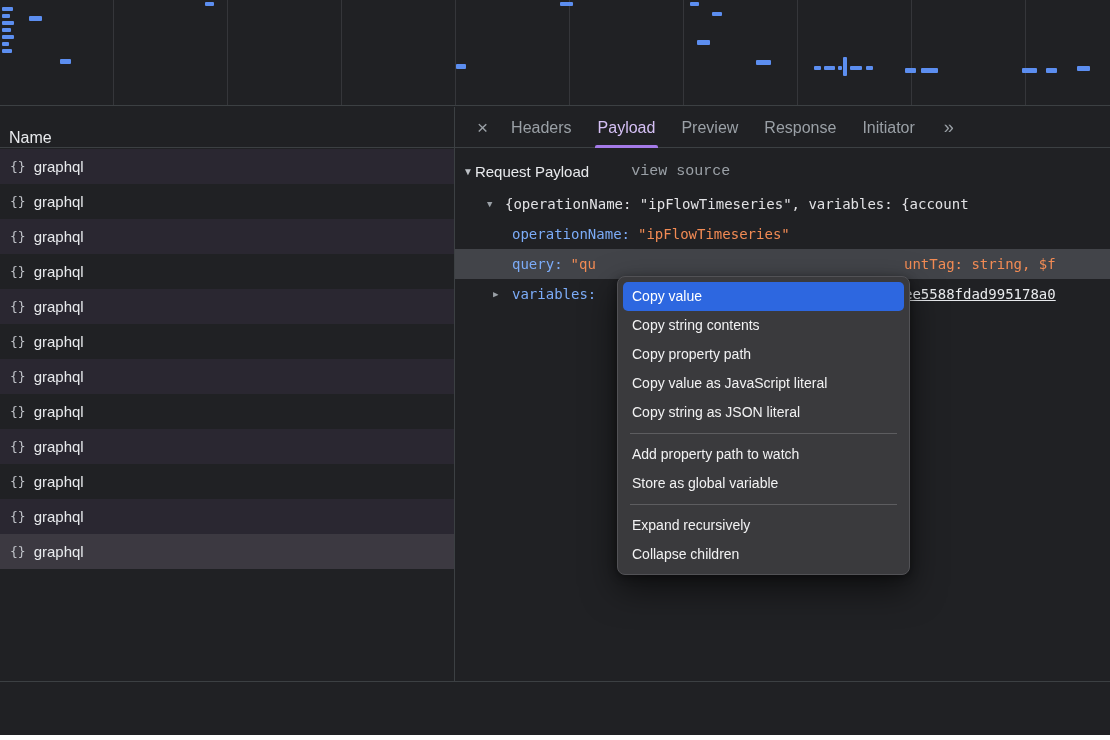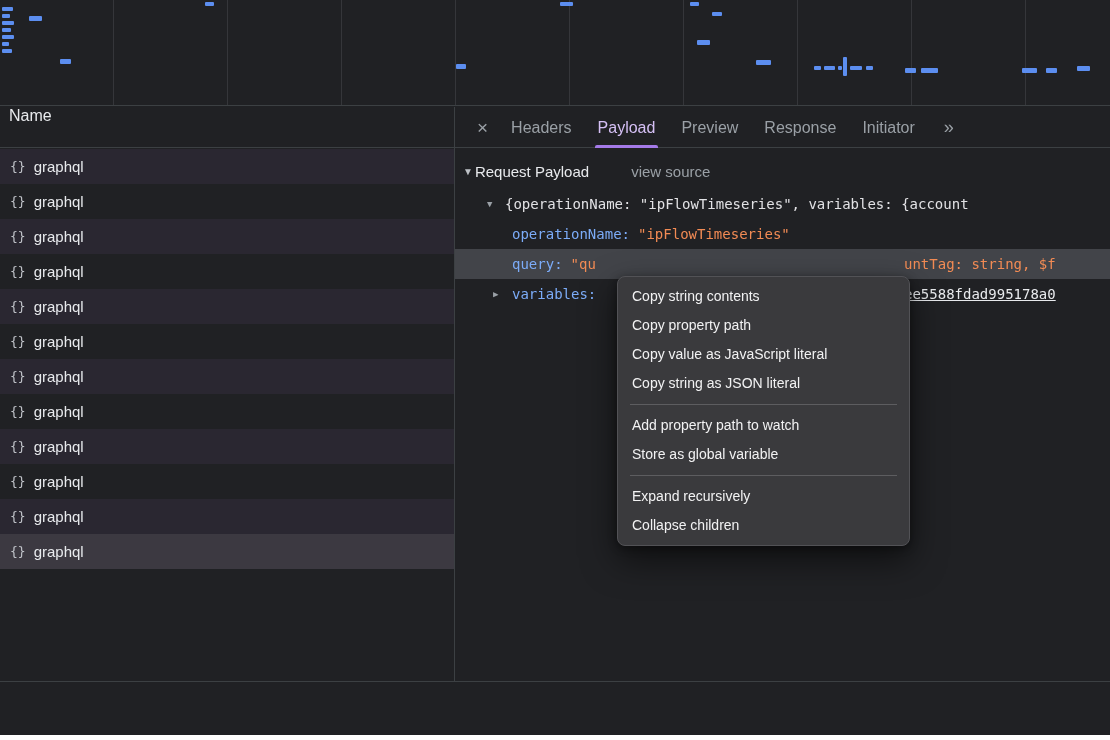--- a/index.html
+++ b/index.html
@@ -13,21 +13,21 @@
   body{background:#111;font-family:"Liberation Sans",sans-serif;}
   .screen{position:relative;width:1110px;height:740px;background:#202124;color:#e8eaed;overflow:hidden;}
 
   
   .timeline{position:absolute;left:0;top:0;width:1110px;height:106px;border-bottom:1px solid #3c4043;
     background-image:repeating-linear-gradient(to right,transparent 0,transparent 113px,#35363a 113px,#35363a 114px);}
   .bar{position:absolute;background:var(--bar);border-radius:1px;}
 
   
   .name-header{position:absolute;left:0;top:107px;width:454px;height:41px;border-bottom:1px solid #3c4043;
-    display:flex;align-items:flex-start;padding-left:9px;font-size:16px;color:#e8eaed;}
+    display:flex;align-items:flex-end;padding-left:9px;font-size:16px;color:#e8eaed;}
   .tab-bar{position:absolute;left:455px;top:107px;right:0;height:41px;border-bottom:1px solid #3c4043;
     display:flex;align-items:center;color:#9aa0a6;}
   .close{margin:0 10px 0 22px;font-size:19px;color:#9aa0a6;cursor:default;line-height:41px;}
   .tabs{display:flex;height:41px;}
   .tab{position:relative;margin:0 13px;font-size:16px;line-height:41px;color:#9aa0a6;white-space:nowrap;}
   .tab.active{color:#d5c0f5;}
   .tab.active::after{content:'';position:absolute;left:-3px;right:-3px;bottom:0;height:3px;background:var(--accent);border-radius:2px 2px 0 0;}
   .overflow{margin-left:16px;font-size:18px;color:#9aa0a6;letter-spacing:-1px;}
 
   
@@ -36,21 +36,21 @@
   .req-row.stripe{background:#2a2731;}
   .req-row.selected{background:#3c3941;}
   .req-icon{font-family:"DejaVu Sans Mono",monospace;font-size:13px;color:#c0c3c9;}
   .v-divider{position:absolute;left:454px;top:107px;width:1px;bottom:5px;background:#3c4043;}
 
   
   .payload-pane{position:absolute;left:455px;top:149px;right:0;height:532px;overflow:hidden;}
   .section-row{display:flex;align-items:center;height:36px;padding-left:8px;padding-top:8px;}
   .sec-tri{font-size:10px;color:#bdc1c6;margin-right:2px;}
   .section-title{font-weight:normal;font-size:15px;color:#e8eaed;}
-  .view-source{color:#9aa0a6;font-size:15px;margin-left:42px;}
+  .view-source{color:#9aa0a6;font-size:15px;margin-left:42px;font-family:Liberation Mono, monospace;}
   .tree{margin-top:4px;}
   .tree-row{position:relative;height:30px;line-height:30px;font-family:"DejaVu Sans Mono",monospace;
     font-size:14px;white-space:nowrap;}
   .tree-row.summary{padding-left:50px;color:#e2e2e5;}
   .tri-exp{position:absolute;left:32px;top:0;font-size:9px;color:#9aa0a6;}
   .tree-row.child{padding-left:57px;}
   .tree-row.selected-row{background:#424449;}
   .tri-col{position:absolute;left:38px;top:0;font-size:9px;color:#9aa0a6;}
   .key{color:var(--key);margin-right:8px;}
   .str{color:var(--str);}
@@ -195,20 +195,21 @@
         <span class="frag plain">ee5588fdad995178a0</span>
       </div>
     </div>
   </div>
 
   <div class="v-divider"></div>
   <div class="footer"></div>
   <div class="bottom-strip"></div>
 
   <div class="context-menu" id="context-menu">
+      <div class="menu-item highlighted">Copy value</div>
       <div class="menu-item">Copy string contents</div>
       <div class="menu-item">Copy property path</div>
       <div class="menu-item">Copy value as JavaScript literal</div>
       <div class="menu-item">Copy string as JSON literal</div>
       <div class="menu-sep"></div>
       <div class="menu-item">Add property path to watch</div>
       <div class="menu-item">Store as global variable</div>
       <div class="menu-sep"></div>
       <div class="menu-item">Expand recursively</div>
       <div class="menu-item">Collapse children</div>

